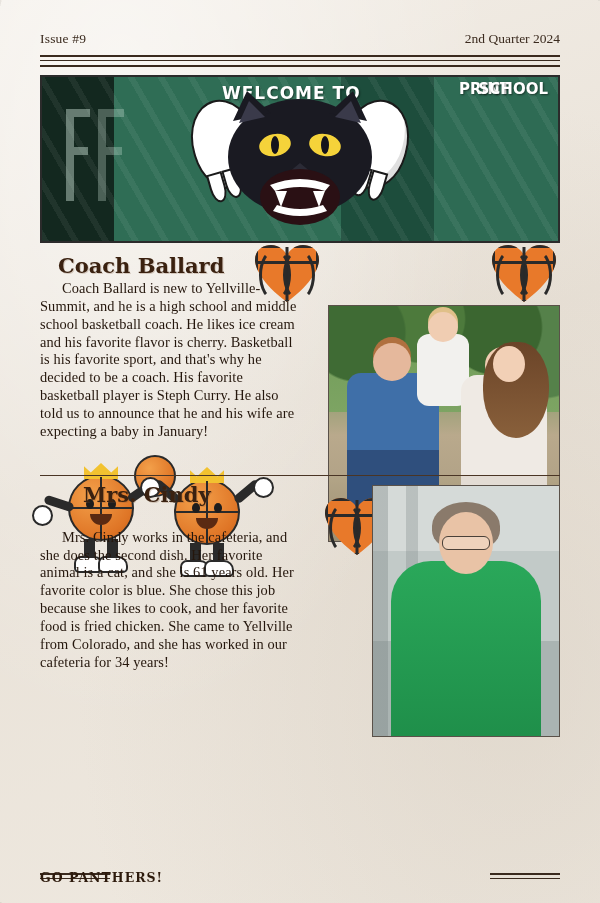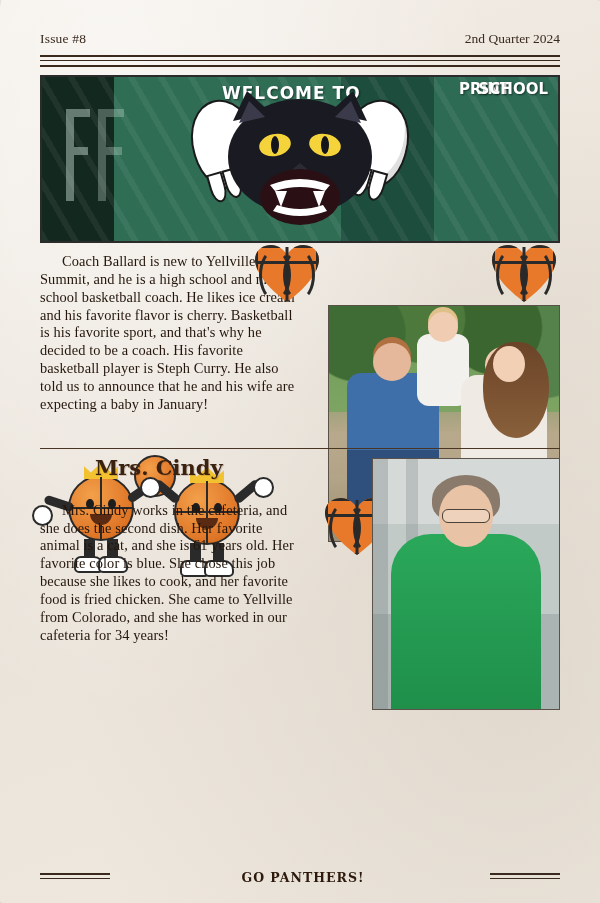--- a/index.html
+++ b/index.html
@@ -194,21 +194,21 @@
     margin-top: 10px;
   }
   .headline {
     font-family: "DejaVu Serif", serif;
     font-weight: bold;
     font-size: 21px;
     color: #3a2110;
     margin: 6px 0 2px 18px;
     text-shadow: 1px 1px 0 rgba(120,80,50,0.25);
   }
-  .headline.second { margin-left: 55px; }
+  .headline.second { margin-left: 43px; }
   .body-col {
     width: 258px;
     font-size: 14.4px;
     line-height: 1.24;
     color: #24160c;
     text-align: left;
     letter-spacing: 0.1px;
   }
   .body-col p { margin: 0; text-indent: 22px; }
 
@@ -475,21 +475,21 @@
     width: 38px; height: 38px; border-radius: 50%;
     background: radial-gradient(circle at 35% 30%, #f3a04a, #df7526 70%, #c2601a);
     border: 2px solid #2a2a2a;
   }
 
   
   .footer {
     position: absolute;
     left: 40px; right: 34px;
     bottom: 18px;
-    text-align: center;
+    text-align: left;
   }
   .footer .slogan {
     font-family: "DejaVu Serif", serif;
     font-weight: bold;
     font-size: 12.5px;
     letter-spacing: 1px;
     color: #2d1a0c;
   }
   .side-rule-left, .side-rule-right {
     position: absolute;
@@ -508,21 +508,21 @@
   }
 </style>
 </head>
 <body>
 
 <div class="paper"></div>
 
 <div class="page">
 
   <div class="masthead-top">
-    <div class="issue-no">Issue #8</div>
+    <div class="issue-no">Issue #9</div>
     <div class="quarter">2nd Quarter 2024</div>
   </div>
   <div class="rule-double"></div>
 
   <div class="rule-under-title"></div>
 
   <div class="hero">
     <div class="hero-bg"></div>
 
     <svg class="hero-left-logo" viewBox="0 0 70 110">
@@ -558,20 +558,21 @@
       <path d="M125 76 L113 86 L137 86 Z" fill="#2b2b36"></path>
       <ellipse cx="125" cy="110" rx="40" ry="28" fill="#2a1014"></ellipse>
       <path d="M95 98 Q125 86 155 98 L150 104 Q125 96 100 104 Z" fill="#ffffff"></path>
       <path d="M100 104 L106 120 L112 104 Z" fill="#ffffff"></path>
       <path d="M138 104 L144 120 L150 104 Z" fill="#ffffff"></path>
       <path d="M98 124 Q125 134 152 124 L148 118 Q125 126 102 118 Z" fill="#ffffff"></path>
     </svg>
   </div>
 
   <div class="section">
+    <div class="headline">Coach Ballard</div>
     <div class="body-col">
       <p>Coach Ballard is new to Yellville-Summit, and he is a high school and middle school basketball coach. He likes ice cream and his favorite flavor is cherry. Basketball is his favorite sport, and that's why he decided to be a coach. His favorite basketball player is Steph Curry. He also told us to announce that he and his wife are expecting a baby in January!</p>
     </div>
 
     <div class="photo" id="photo-coach">
       <div class="tree"></div>
       <div class="ground"></div>
       <div class="man"></div>
       <div class="baby"></div>
       <div class="woman"></div>

